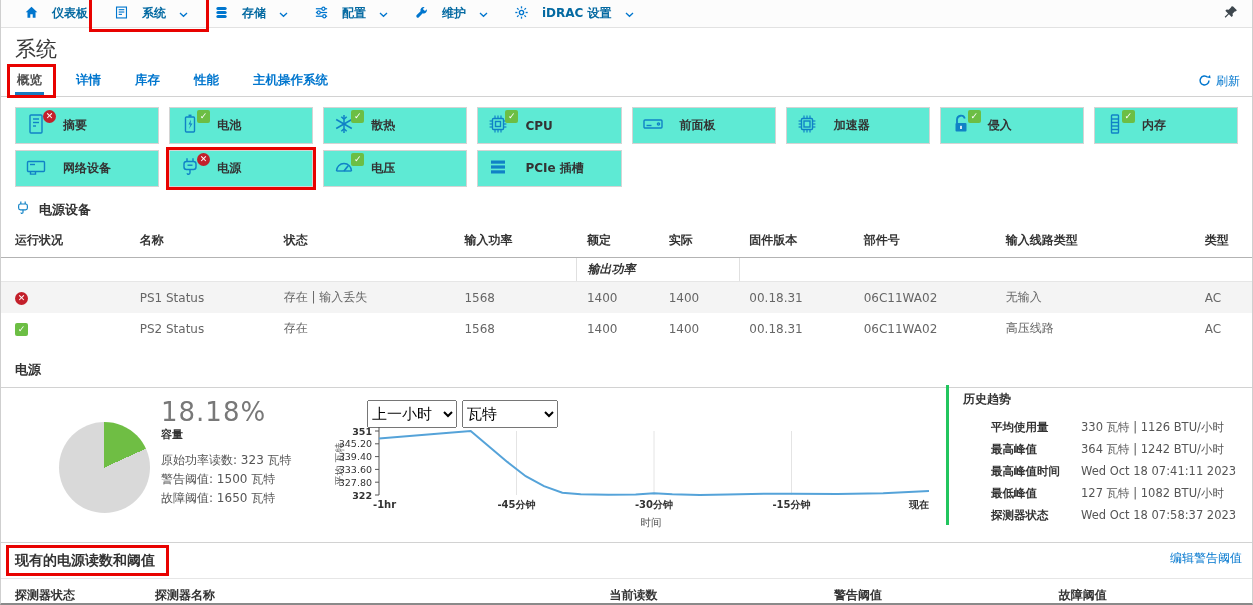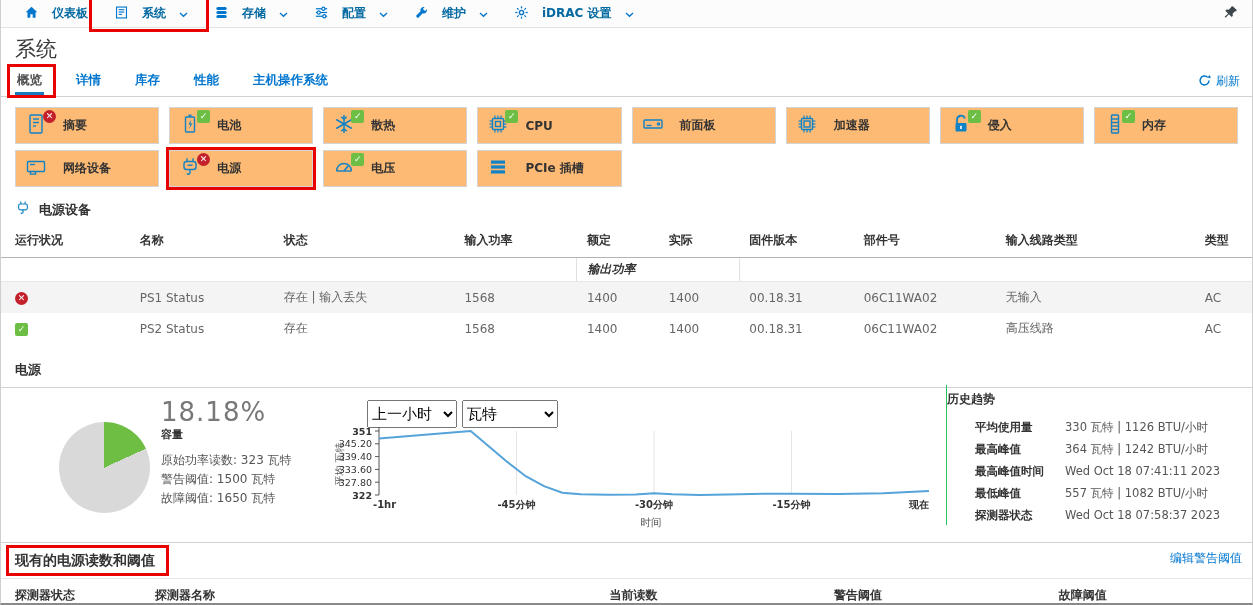--- a/index.html
+++ b/index.html
@@ -24,21 +24,21 @@
   .page-title { font-size:21px; color:#3a3a3a; margin:7px 0 2px 14px; font-weight:normal; }
   .tabbar { display:flex; gap:30px; padding:0 0 0 14px; border-bottom:1px solid #d2d2d2;
             position:relative; margin-top:4px; }
   .tab { font-size:12.5px; font-weight:bold; color:#0076CE; padding:5px 2px 7px; cursor:pointer; position:relative; }
   .tab.active { color:#4d4d4d; border-bottom:4px solid #1779be; padding-bottom:3px; }
   .refresh-link { position:absolute; right:12px; top:6px; color:#0076CE; font-size:12px;
                   display:flex; gap:5px; align-items:center; cursor:pointer; }
 
   
   .cards { margin:10px 14px 0; display:grid; grid-template-columns:repeat(8,1fr); gap:6px 10px; }
-  .card { background:#fdba74; border:1px solid #d4d4d4; height:37px; display:flex; align-items:center;
+  .card { background:#5eead4; border:1px solid #d4d4d4; height:37px; display:flex; align-items:center;
           padding:0 6px 0 9px; position:relative; cursor:pointer; }
   .card .cicon { margin-right:16px; }
   .card .label { font-size:12px; font-weight:bold; color:#333; white-space:nowrap; }
   .badge { position:absolute; top:2px; left:27px; width:13px; height:13px; font-size:9px; line-height:13px;
            text-align:center; color:#fff; font-weight:bold; }
   .badge.ok { background:#6CBE44; border-radius:2px; }
   .badge.err { background:#c3202b; border-radius:50%; }
   .badge.ok::before { content:"✓"; } .badge.err::before { content:"✕"; }
   .tbadge { display:inline-block; width:13px; height:13px; font-size:9px; line-height:13px; text-align:center;
             color:#fff; font-weight:bold; }
@@ -62,21 +62,21 @@
   .power-section { position:relative; height:176px; margin-top:15px; }
   .power-title { font-size:13px; font-weight:bold; padding:2px 0 8px 14px; border-bottom:1px solid #d2d2d2; }
   .pie { position:absolute; left:58px; top:63px; width:91px; height:91px; border-radius:50%; }
   .cap-block { position:absolute; left:160px; top:38px; }
   .cap-pct { font-size:26px; color:#787878; font-weight:normal; letter-spacing:1px; }
   .cap-label { font-size:11px; font-weight:bold; color:#333; margin:0 0 9px; }
   .cap-line { font-size:12px; color:#555; line-height:19px; }
   .chart-selects { position:absolute; left:366px; top:41px; display:flex; gap:5px; }
   .chart-selects select { font-family:inherit; font-size:15px; height:28px; }
   .history { position:absolute; left:945px; top:26px; right:8px; bottom:10px;
-             border-left:1px solid #22c55e; padding:6px 0 0 0; }
+             border-left:3px solid #22c55e; padding:6px 0 0 14px; }
   .history-title { font-size:12px; font-weight:bold; margin-bottom:12px; }
   .hrow { display:flex; margin-bottom:7px; font-size:11.5px;margin-left:28px; }
   .hrow .hl { width:90px; flex:0 0 auto; color:#333; font-weight:bold; }
   .hrow .hv { color:#555; white-space:nowrap; }
   #powerChart { position:absolute; left:330px; top:60px; }
 
   
   .thr-section { margin-top:7px; border-top:1px solid #d2d2d2; position:relative; padding-top:9px; }
   .thr-title { display:inline-block; margin-left:14px; font-size:14px; font-weight:bold; position:relative; }
   .edit-link { position:absolute; right:10px; top:7px; font-size:12px; color:#0076CE; cursor:pointer; }
@@ -479,21 +479,21 @@
     <div class="hrow">
       <span class="hl">最高峰值</span>
       <span class="hv">364 瓦特 | 1242 BTU/小时</span>
     </div>
     <div class="hrow">
       <span class="hl">最高峰值时间</span>
       <span class="hv">Wed Oct 18 07:41:11 2023</span>
     </div>
     <div class="hrow">
       <span class="hl">最低峰值</span>
-      <span class="hv">557 瓦特 | 1082 BTU/小时</span>
+      <span class="hv">127 瓦特 | 1082 BTU/小时</span>
     </div>
     <div class="hrow">
       <span class="hl">探测器状态</span>
       <span class="hv">Wed Oct 18 07:58:37 2023</span>
     </div>
   </div>
 </div>
 
 <div class="thr-section">
   <div class="thr-title">

